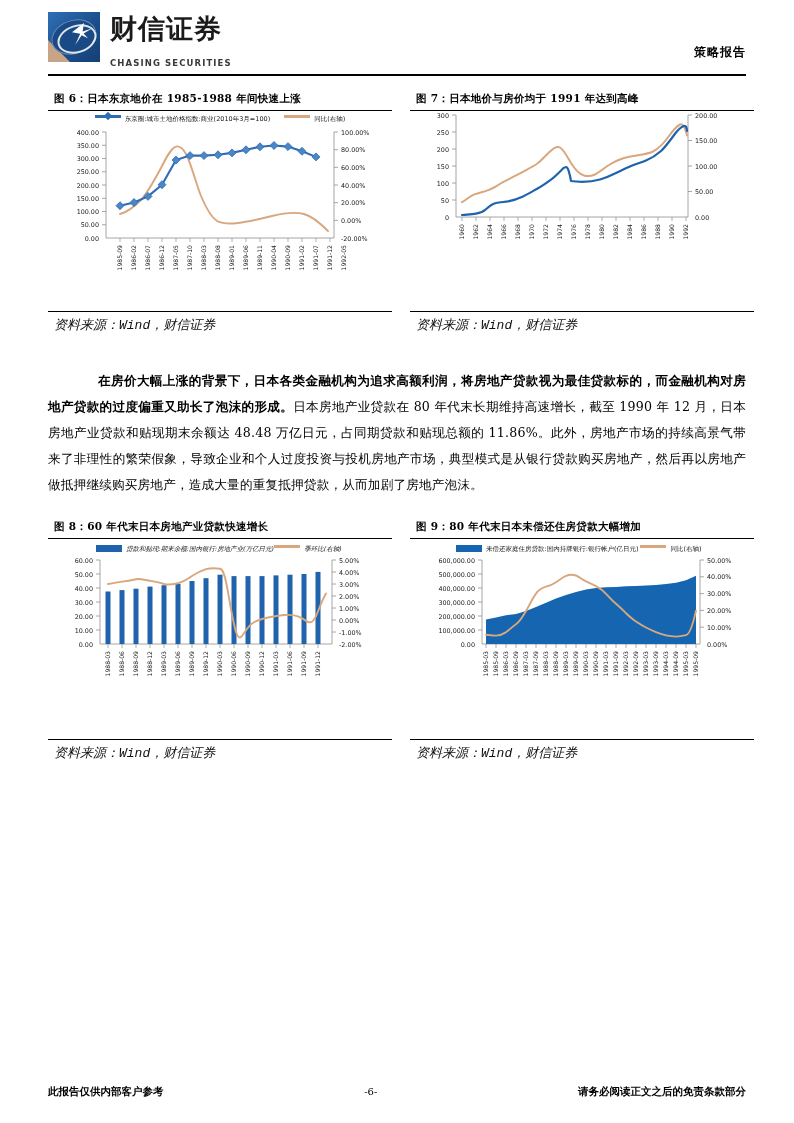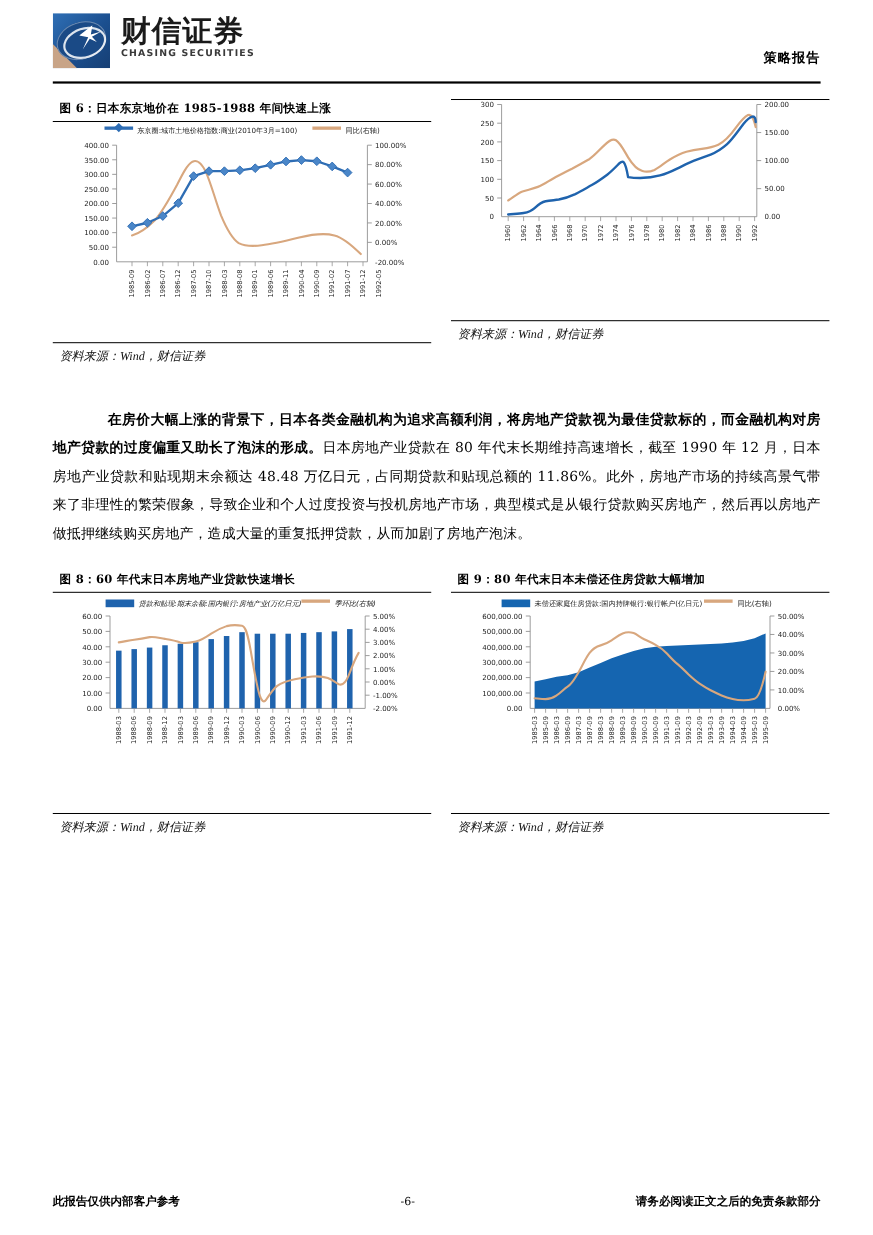--- a/index.html
+++ b/index.html
@@ -22,33 +22,33 @@
      border-left:22px solid #c8a487;border-top:22px solid transparent;}
   .logo-mark .ellipse{position:absolute;left:3px;top:8px;width:46px;height:34px;
      border-radius:50%;background:#1a4a86;transform:rotate(-18deg);
      box-shadow:inset 0 0 0 1px rgba(255,255,255,.35);}
   .logo-mark .ellipse-in{position:absolute;left:9px;top:13px;width:36px;height:24px;
      border-radius:50%;border:2px solid #ffffff;transform:rotate(-18deg);opacity:.85;}
   .logo-mark .star{position:absolute;left:24px;top:11px;width:20px;height:22px;}
   .logo-text{margin-left:10px;padding-top:2px;}
   .logo-cn{font-family:"DejaVu Sans","Liberation Sans",sans-serif;font-size:27px;font-weight:700;
      letter-spacing:1px;color:#1a1a1a;line-height:30px;}
-  .logo-en{font-size:8.5px;letter-spacing:1.1px;color:#3a3a3a;line-height:11px;margin-top:0;font-weight:600;}
+  .logo-en{font-size:8.5px;letter-spacing:1.1px;color:#3a3a3a;line-height:11px;margin-top:14px;font-weight:600;}
   .header-right{position:absolute;right:0;top:34px;font-size:12px;font-weight:700;
      font-family:"DejaVu Serif","Liberation Serif",serif;color:#000;letter-spacing:1px;}
   .header-rule{position:absolute;left:48px;top:74px;width:698px;height:2px;background:#000;}
 
   
   .fig{position:absolute;width:344px;}
   .fig .cap{font-family:"DejaVu Serif","Liberation Serif",serif;font-weight:700;font-size:10.5px;
      letter-spacing:.3px;color:#000;padding:2px 0 4px 6px;white-space:nowrap;}
   .fig .rule{height:1.4px;background:#000;}
   .fig .body{position:relative;height:200px;background:#fff;}
   .fig .rule2{height:1.1px;background:#000;}
-  .fig .src{font-family:Liberation Serif, serif;font-style:italic;font-size:11px;
+  .fig .src{font-family:Liberation Mono, monospace;font-style:italic;font-size:13px;
      color:#111;padding:4px 0 0 6px;}
 
   #fig6{left:48px;top:90px;}
   #fig7{left:410px;top:90px;}
   #fig8{left:48px;top:518px;}
   #fig9{left:410px;top:518px;}
 
   
   .legend{display:flex;flex-wrap:wrap;justify-content:center;align-items:center;
      gap:6px 14px;padding:4px 4px 2px 4px;}
@@ -228,20 +228,21 @@
             <text transform="translate(298,119) rotate(-90)">1992-05</text>
           </g>
         </svg>
       </div>
     </div>
     <div class="rule2"></div>
     <div class="src">资料来源：Wind，财信证券</div>
   </div>
 
   <div class="fig" id="fig7">
+    <div class="cap">图 7：日本地价与房价均于 1991 年达到高峰</div>
     <div class="rule"></div>
     <div class="body">
       <div class="plot">
         <svg class="chart" width="344" height="160" viewBox="0 0 344 160">
           <g stroke="#8f8f8f" stroke-width="0.8">
             <line x1="46" y1="4" x2="46" y2="106"></line>
             <line x1="278" y1="4" x2="278" y2="106"></line>
             <line x1="46" y1="106" x2="278" y2="106"></line>
             <line x1="42" y1="4" x2="46" y2="4"></line>
               <line x1="42" y1="21" x2="46" y2="21"></line>

